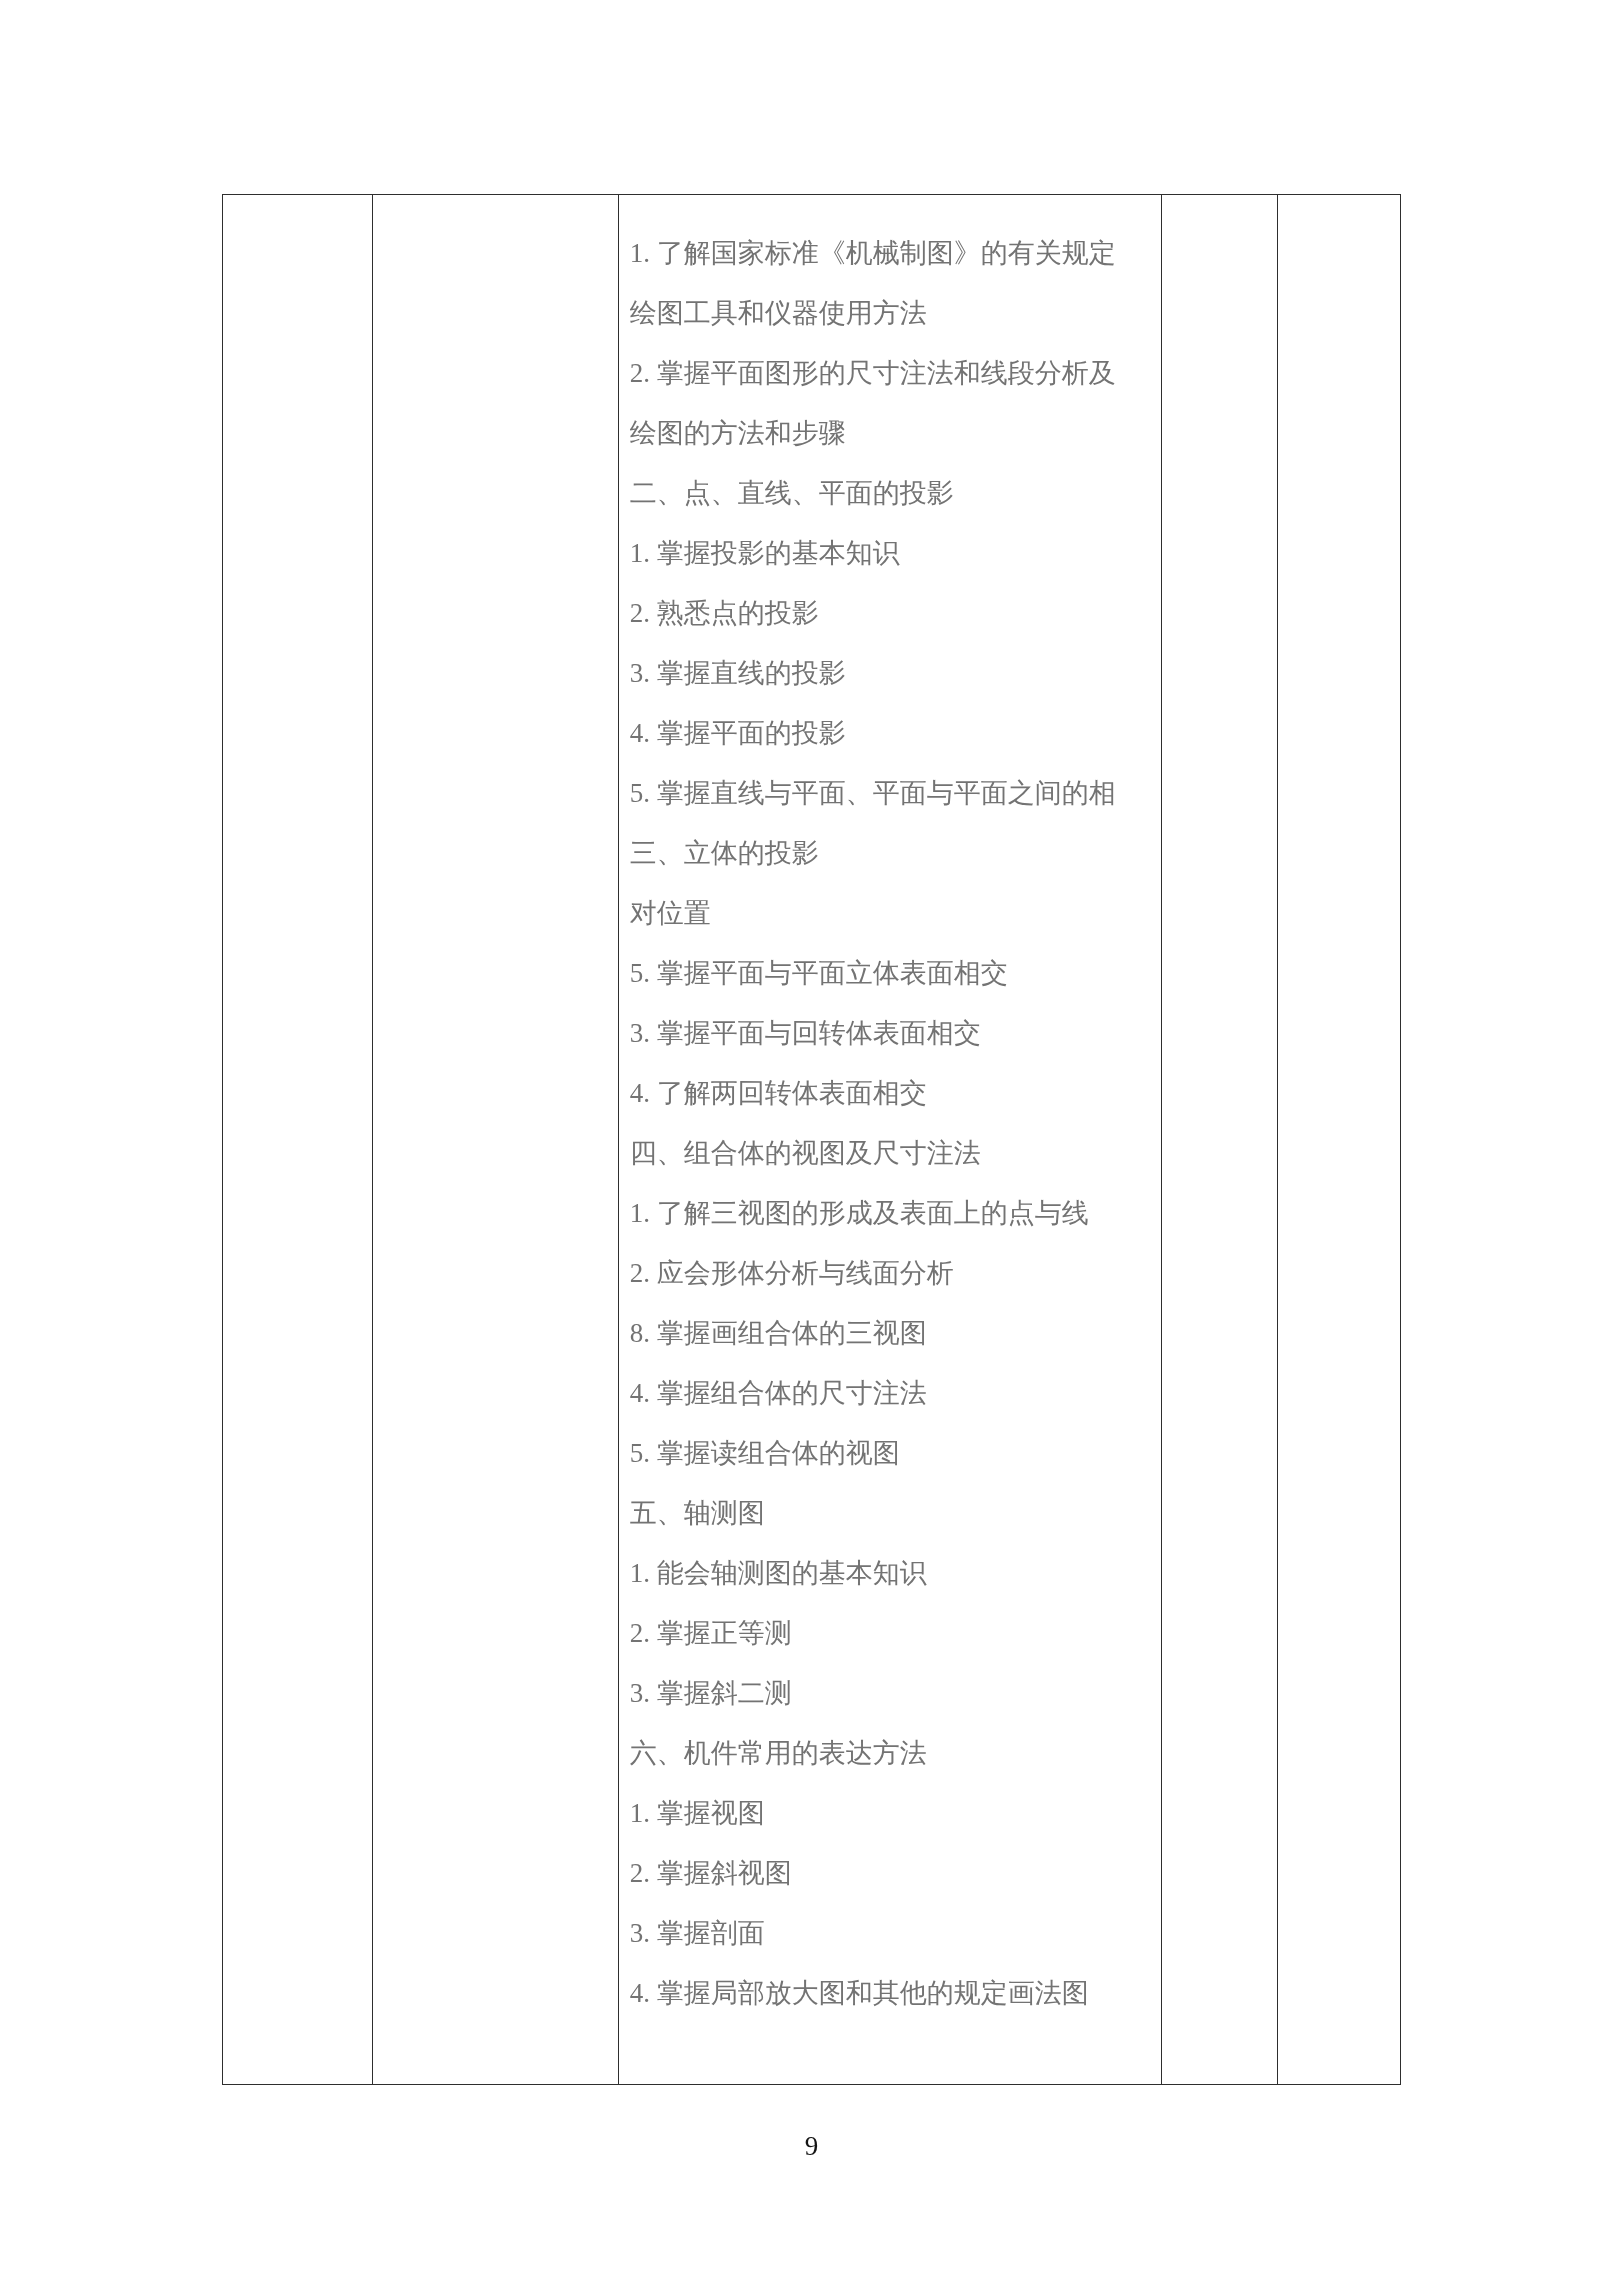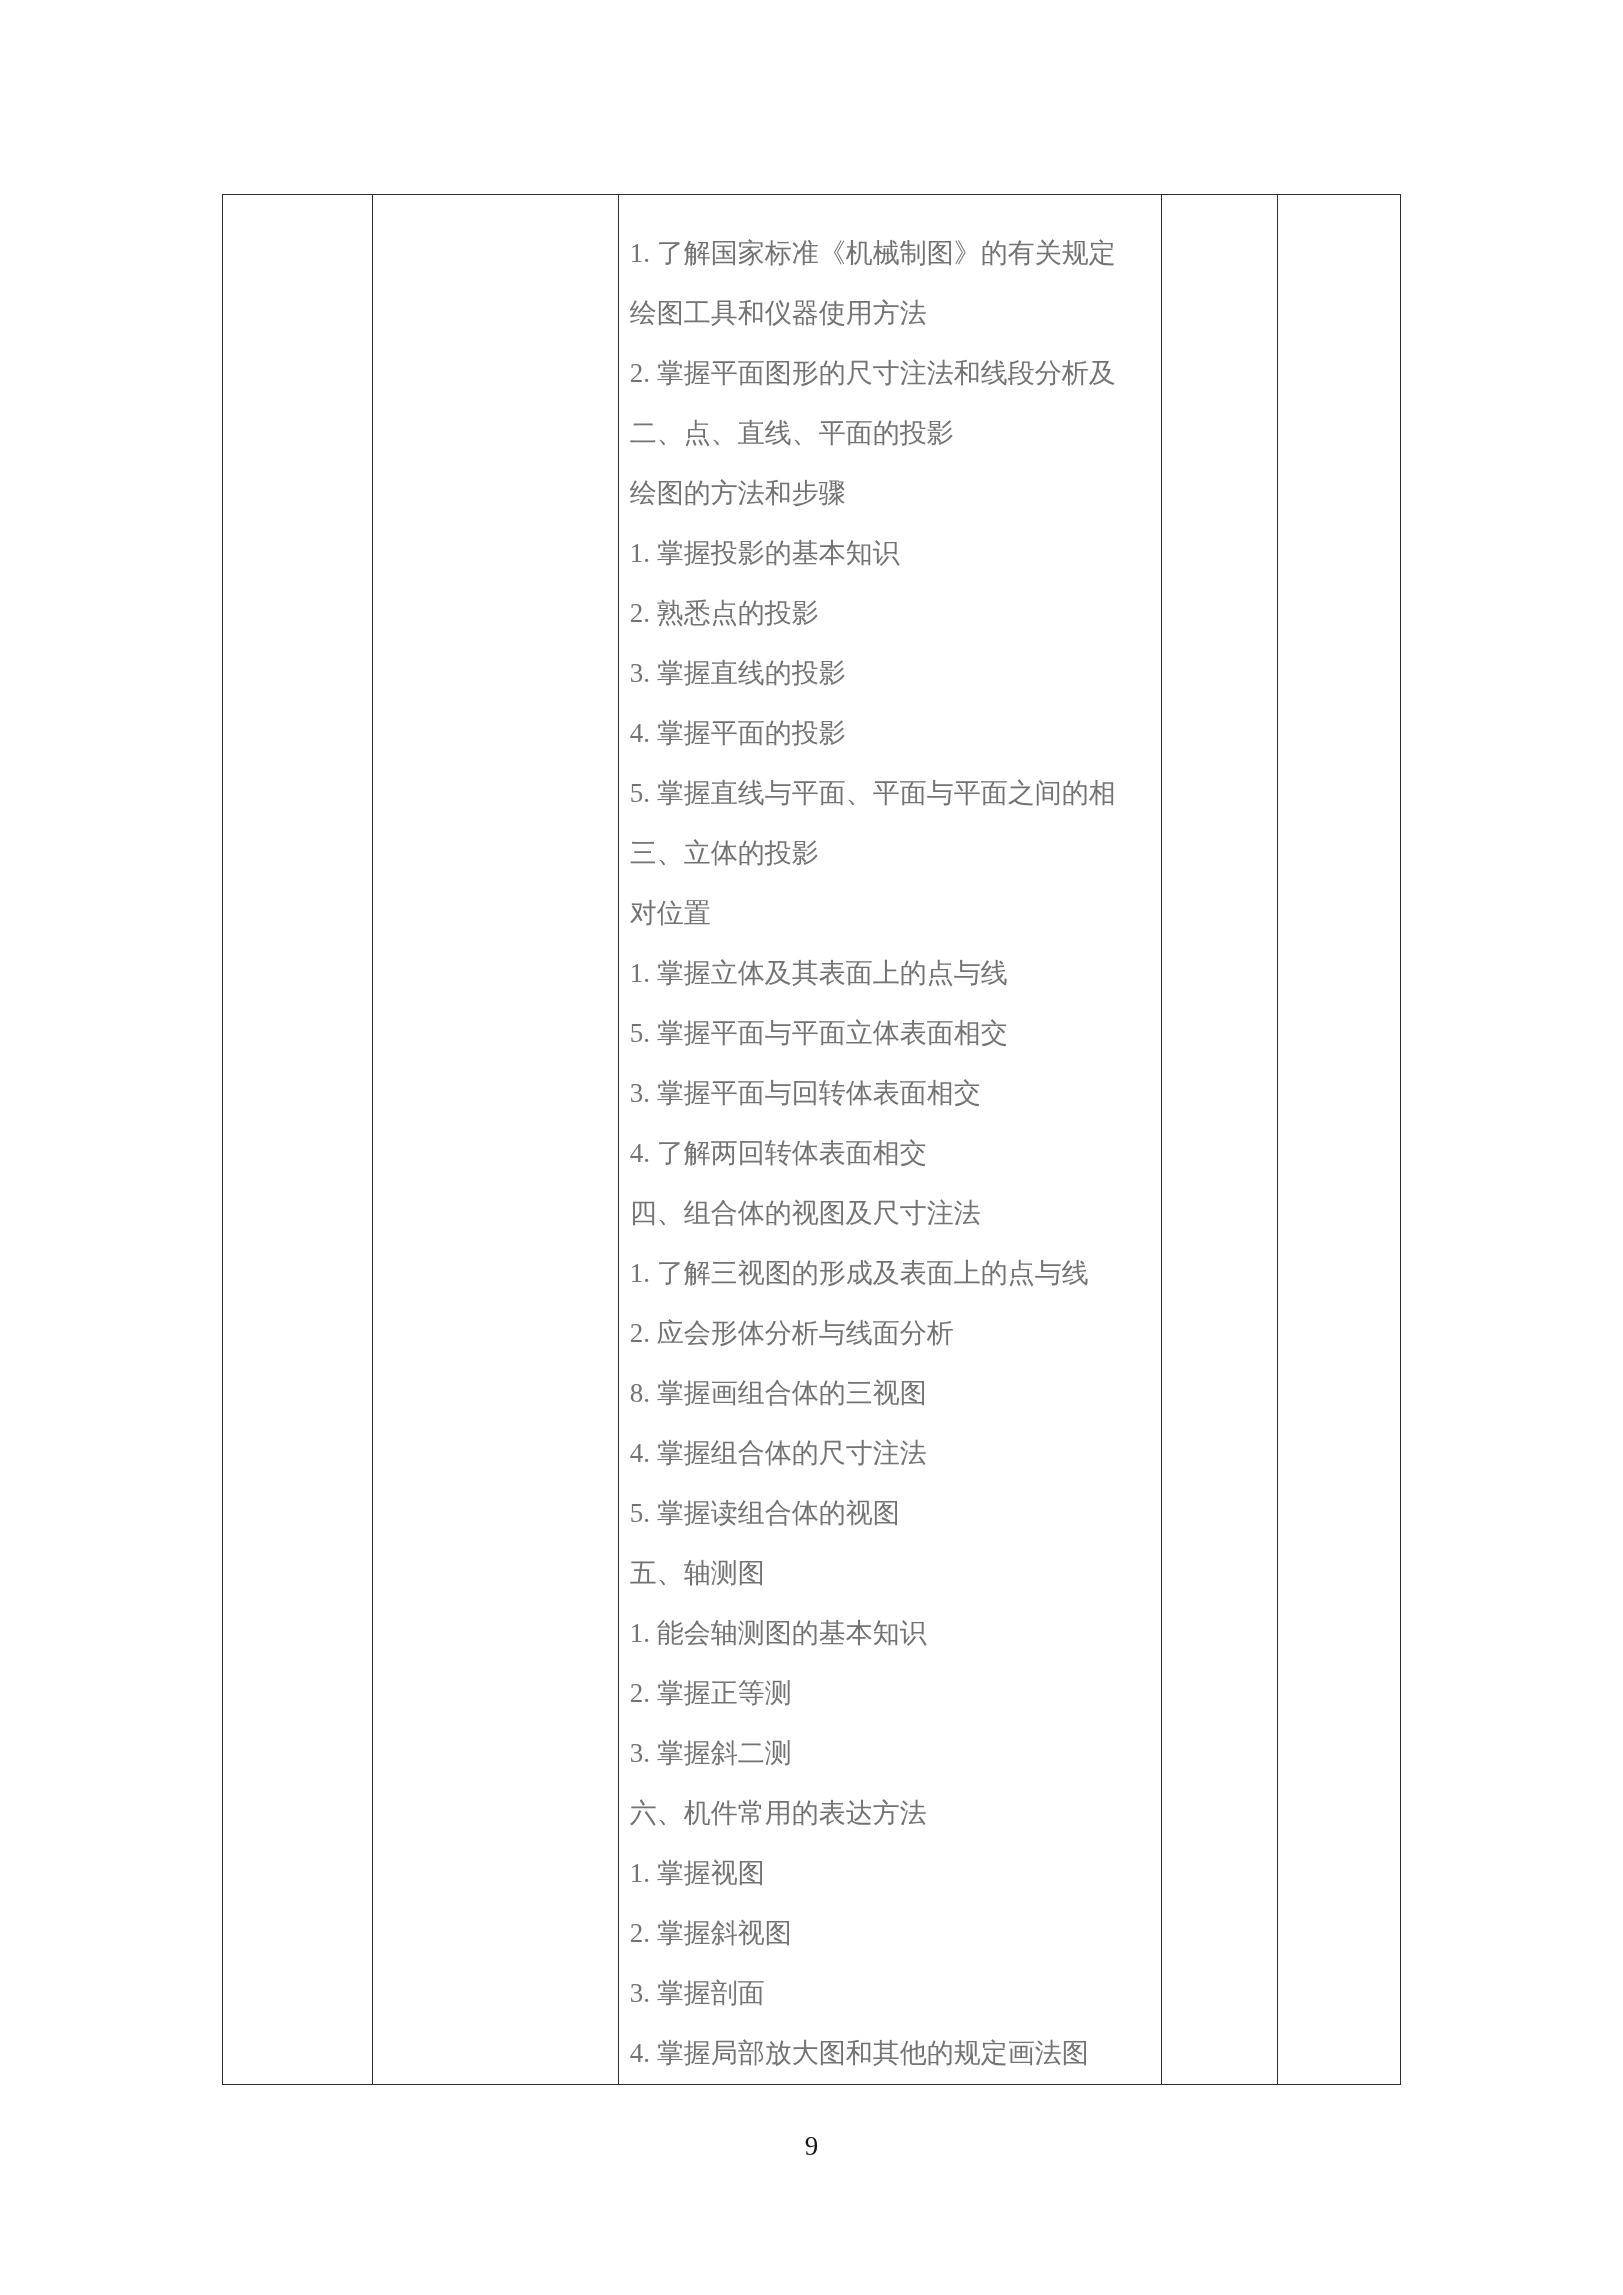--- a/index.html
+++ b/index.html
@@ -68,30 +68,29 @@
 <div class="page">
 
   <div class="doc-table">
     <div class="doc-col col-1"></div>
     <div class="doc-col col-2"></div>
     <div class="doc-col col-3">
       <div class="content-lines">
           <div class="t-line">1. 了解国家标准《机械制图》的有关规定</div>
           <div class="t-line">绘图工具和仪器使用方法</div>
           <div class="t-line">2. 掌握平面图形的尺寸注法和线段分析及</div>
+          <div class="t-line">绘图的方法和步骤</div>
           <div class="t-line">二、点、直线、平面的投影</div>
-          <div class="t-line">绘图的方法和步骤</div>
           <div class="t-line">1. 掌握投影的基本知识</div>
           <div class="t-line">2. 熟悉点的投影</div>
           <div class="t-line">3. 掌握直线的投影</div>
           <div class="t-line">4. 掌握平面的投影</div>
           <div class="t-line">5. 掌握直线与平面、平面与平面之间的相</div>
           <div class="t-line">三、立体的投影</div>
           <div class="t-line">对位置</div>
-          <div class="t-line">1. 掌握立体及其表面上的点与线</div>
           <div class="t-line">5. 掌握平面与平面立体表面相交</div>
           <div class="t-line">3. 掌握平面与回转体表面相交</div>
           <div class="t-line">4. 了解两回转体表面相交</div>
           <div class="t-line">四、组合体的视图及尺寸注法</div>
           <div class="t-line">1. 了解三视图的形成及表面上的点与线</div>
           <div class="t-line">2. 应会形体分析与线面分析</div>
           <div class="t-line">8. 掌握画组合体的三视图</div>
           <div class="t-line">4. 掌握组合体的尺寸注法</div>
           <div class="t-line">5. 掌握读组合体的视图</div>
           <div class="t-line">五、轴测图</div>

